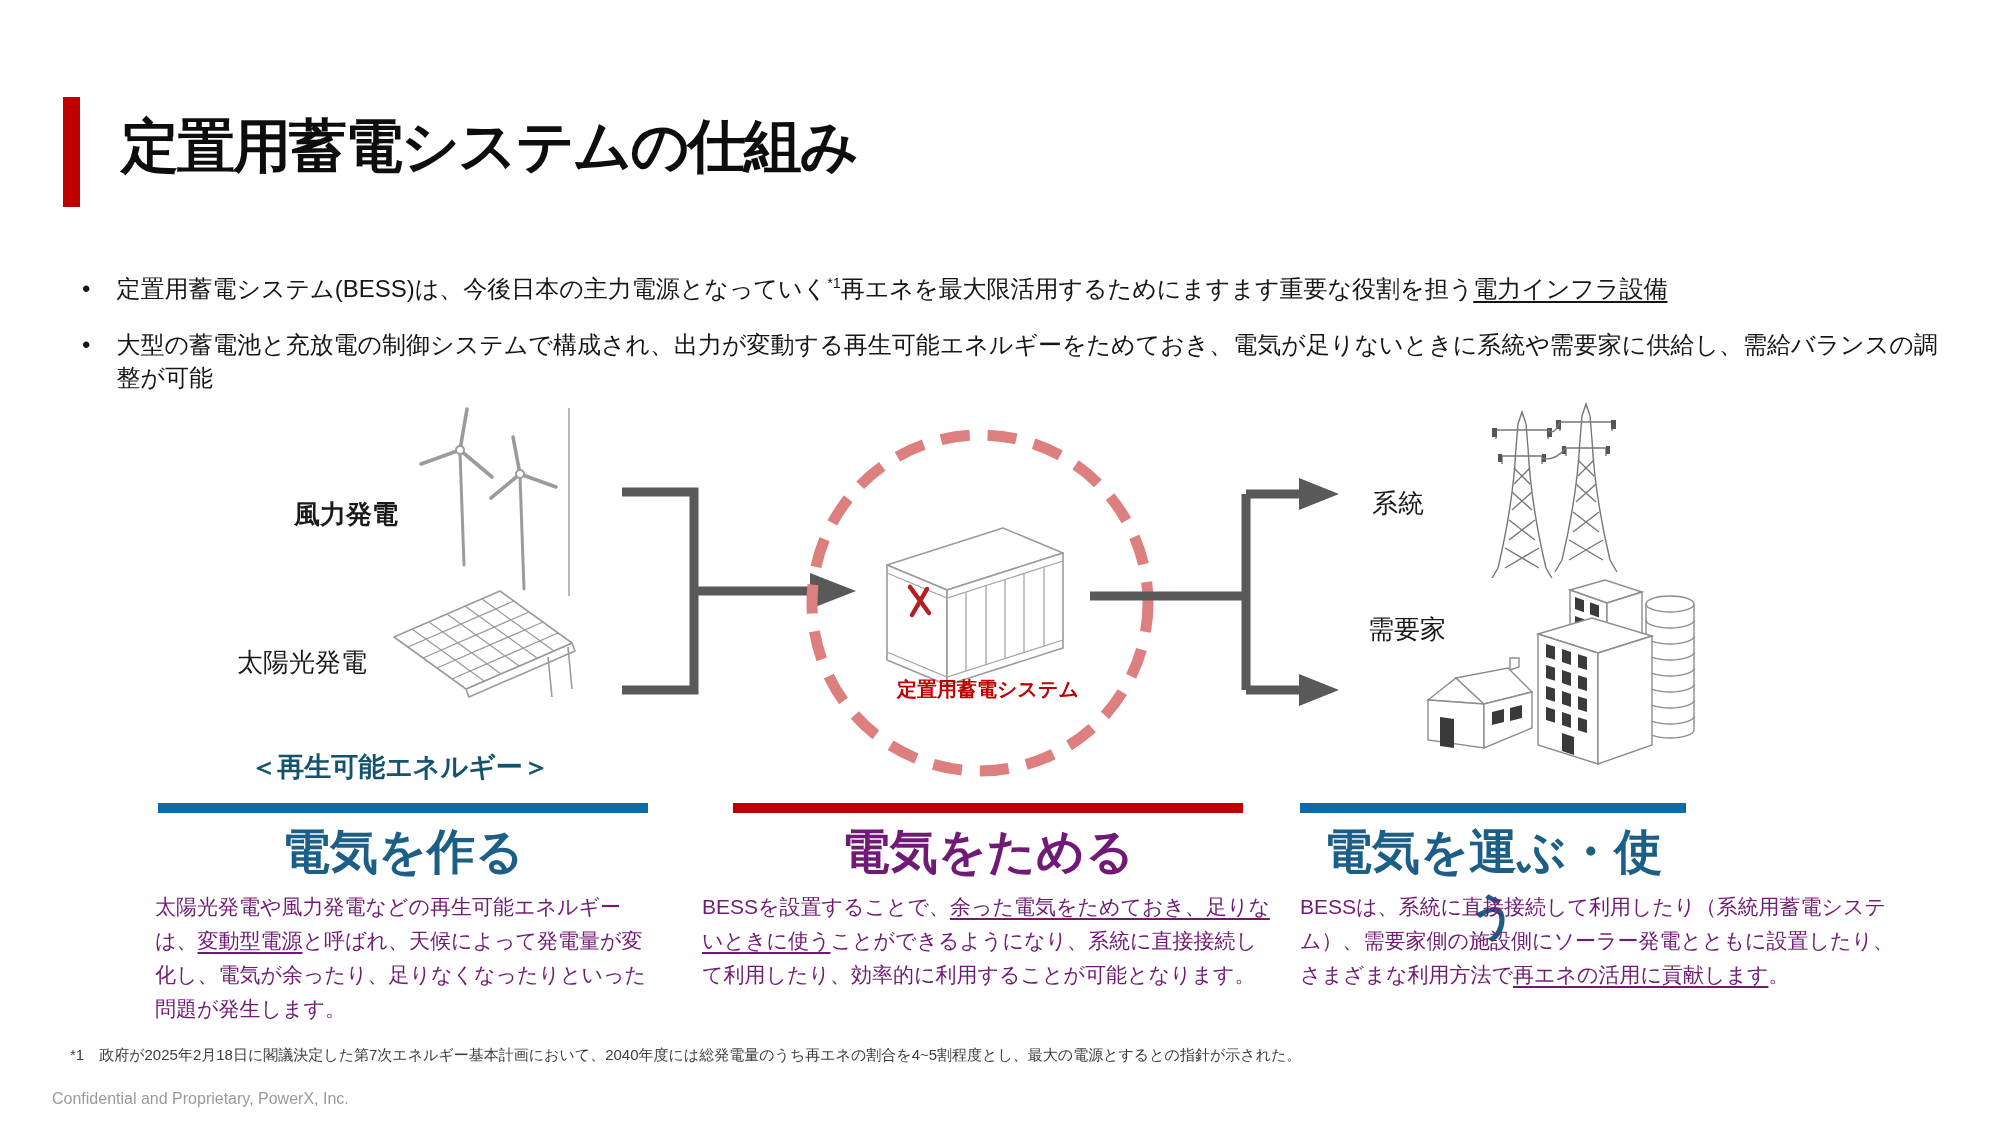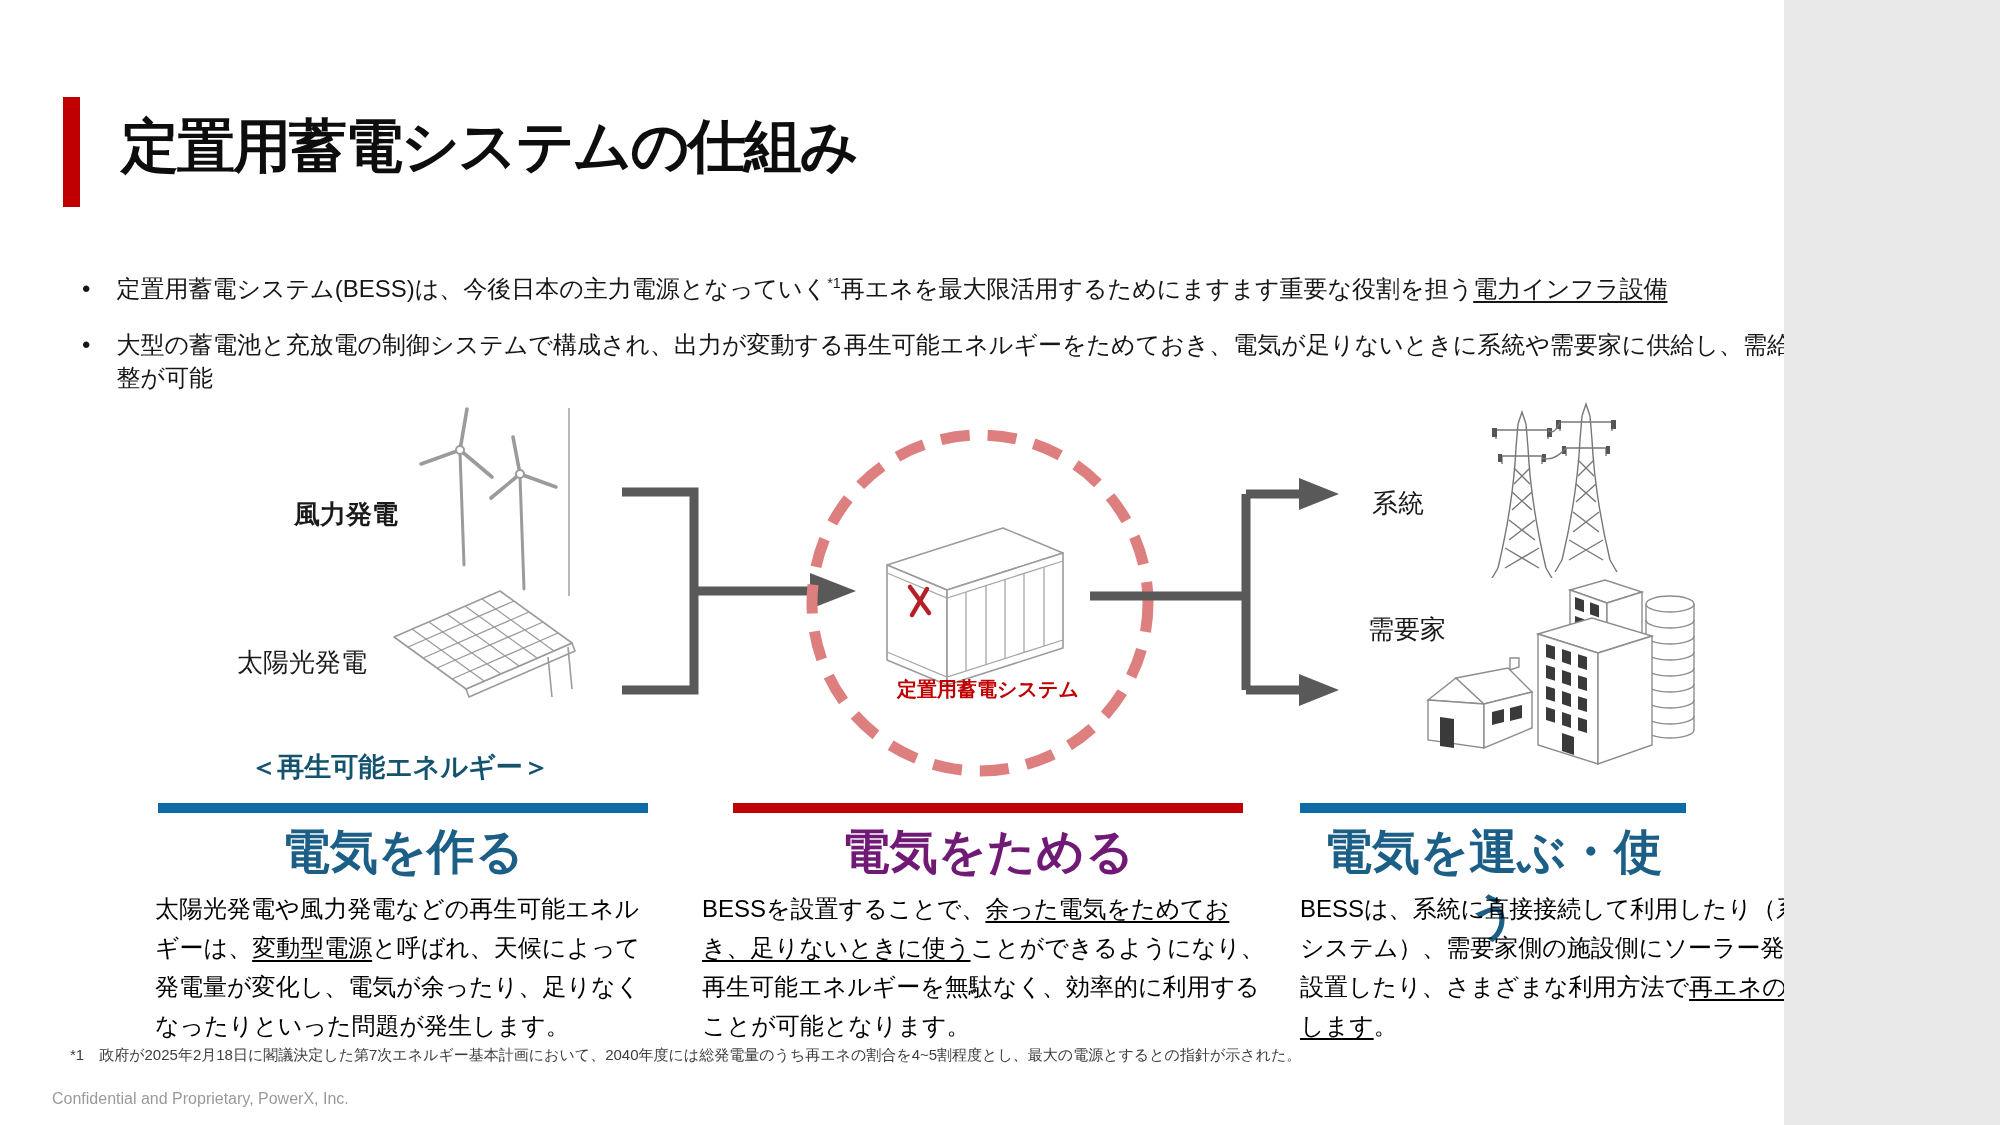--- a/index.html
+++ b/index.html
@@ -1,16 +1,16 @@
 <!DOCTYPE html>
 <html><head>
 <meta charset="utf-8">
 <style>
   html,body{margin:0;padding:0;background:#e9e9e9;}
-  .slide{position:relative;width:1784px;height:1125px;background:#ffffff;overflow:hidden;
+  .slide{position:relative;width:2000px;height:1125px;background:#ffffff;overflow:hidden;
          font-family:"Liberation Sans","DejaVu Sans",sans-serif;color:#141414;}
   .abs{position:absolute;}
   .u{text-decoration:underline;text-underline-offset:4px;text-decoration-thickness:2px;font-family:Liberation Serif, serif;}
   sup{font-size:0.6em;vertical-align:super;line-height:0;}
 
   .accent-bar{left:63px;top:97px;width:17px;height:110px;background:#c00000;}
   .page-title{left:121px;top:108px;font-size:58px;font-weight:bold;letter-spacing:-2px;color:#0d0d0d;}
 
   .bullets{left:78px;top:272px;width:1860px;}
   .bullet{display:flex;align-items:flex-start;font-size:24px;line-height:1.4;font-weight:500;color:#161616;margin-bottom:21px;}
@@ -20,21 +20,21 @@
   .renewable-label{left:150px;top:749px;width:500px;text-align:center;font-size:27px;font-weight:bold;color:#14536e;}
   .bess-label{left:733px;top:676px;width:510px;text-align:center;font-size:20px;font-weight:bold;color:#c00000;}
 
   .bar{top:803px;height:10px;}
   .bar-blue{background:#0e6ba8;}
   .bar-red{background:#c00000;}
 
   .col-head{top:820px;font-size:48px;font-weight:bold;text-align:center;}
   .head-blue{color:#1b5e86;}
   .head-red{color:#701a75;}
-  .col-body{top:890px;font-size:24px;line-height:1.62;color:#000000;}
+  .col-body{top:890px;font-size:21px;line-height:1.62;color:#701a75;}
 
   .footnote{left:70px;top:1046px;width:1700px;font-size:15px;color:#3c3c3c;}
   .confidential{left:52px;top:1090px;font-size:16px;color:#9a9a9a;}
 
   .divider-line{left:568px;top:408px;width:0;height:188px;border-left:2px solid #b8b8b8;}
 
   svg{display:block;}
   .draw{stroke:#9b9b9b;fill:#ffffff;stroke-width:1.6;stroke-linejoin:round;}
   .draw-nf{stroke:#9b9b9b;fill:none;stroke-width:1.6;stroke-linejoin:round;}
   .darkwin{fill:#3a3a3a;stroke:none;}
@@ -229,19 +229,19 @@
 
   <div class="abs bar bar-blue" style="left:158px;width:490px;"></div>
   <div class="abs bar bar-red" style="left:733px;width:510px;"></div>
   <div class="abs bar bar-blue" style="left:1300px;width:386px;"></div>
 
   <div class="abs col-head head-blue" style="left:158px;width:490px;">電気を作る</div>
   <div class="abs col-head head-red" style="left:733px;width:510px;">電気をためる</div>
   <div class="abs col-head head-blue" style="left:1300px;width:386px;">電気を運ぶ・使う</div>
 
   <div class="abs col-body" style="left:155px;width:505px;"><span>太陽光発電や風力発電などの再生可能エネルギーは、</span><span class="u">変動型電源</span><span>と呼ばれ、天候によって発電量が変化し、電気が余ったり、足りなくなったりといった問題が発生します。</span></div>
-  <div class="abs col-body" style="left:702px;width:568px;"><span>BESSを設置することで、</span><span class="u">余った電気をためておき、足りないときに使う</span><span>ことができるようになり、再生可能エネルギーを無駄なく、効率的に利用することが可能となります。</span></div>
+  <div class="abs col-body" style="left:702px;width:568px;"><span>BESSを設置することで、</span><span class="u">余った電気をためておき、足りないときに使う</span><span>ことができるようになり、系統に直接接続して利用したり、効率的に利用することが可能となります。</span></div>
   <div class="abs col-body" style="left:1300px;width:612px;"><span>BESSは、系統に直接接続して利用したり（系統用蓄電システム）、需要家側の施設側にソーラー発電とともに設置したり、さまざまな利用方法で</span><span class="u">再エネの活用に貢献します</span><span>。</span></div>
 
   <div class="abs footnote">*1　政府が2025年2月18日に閣議決定した第7次エネルギー基本計画において、2040年度には総発電量のうち再エネの割合を4~5割程度とし、最大の電源とするとの指針が示された。</div>
   <div class="abs confidential">Confidential and Proprietary, PowerX, Inc.</div>
 
 </div>
 
 </body></html>

